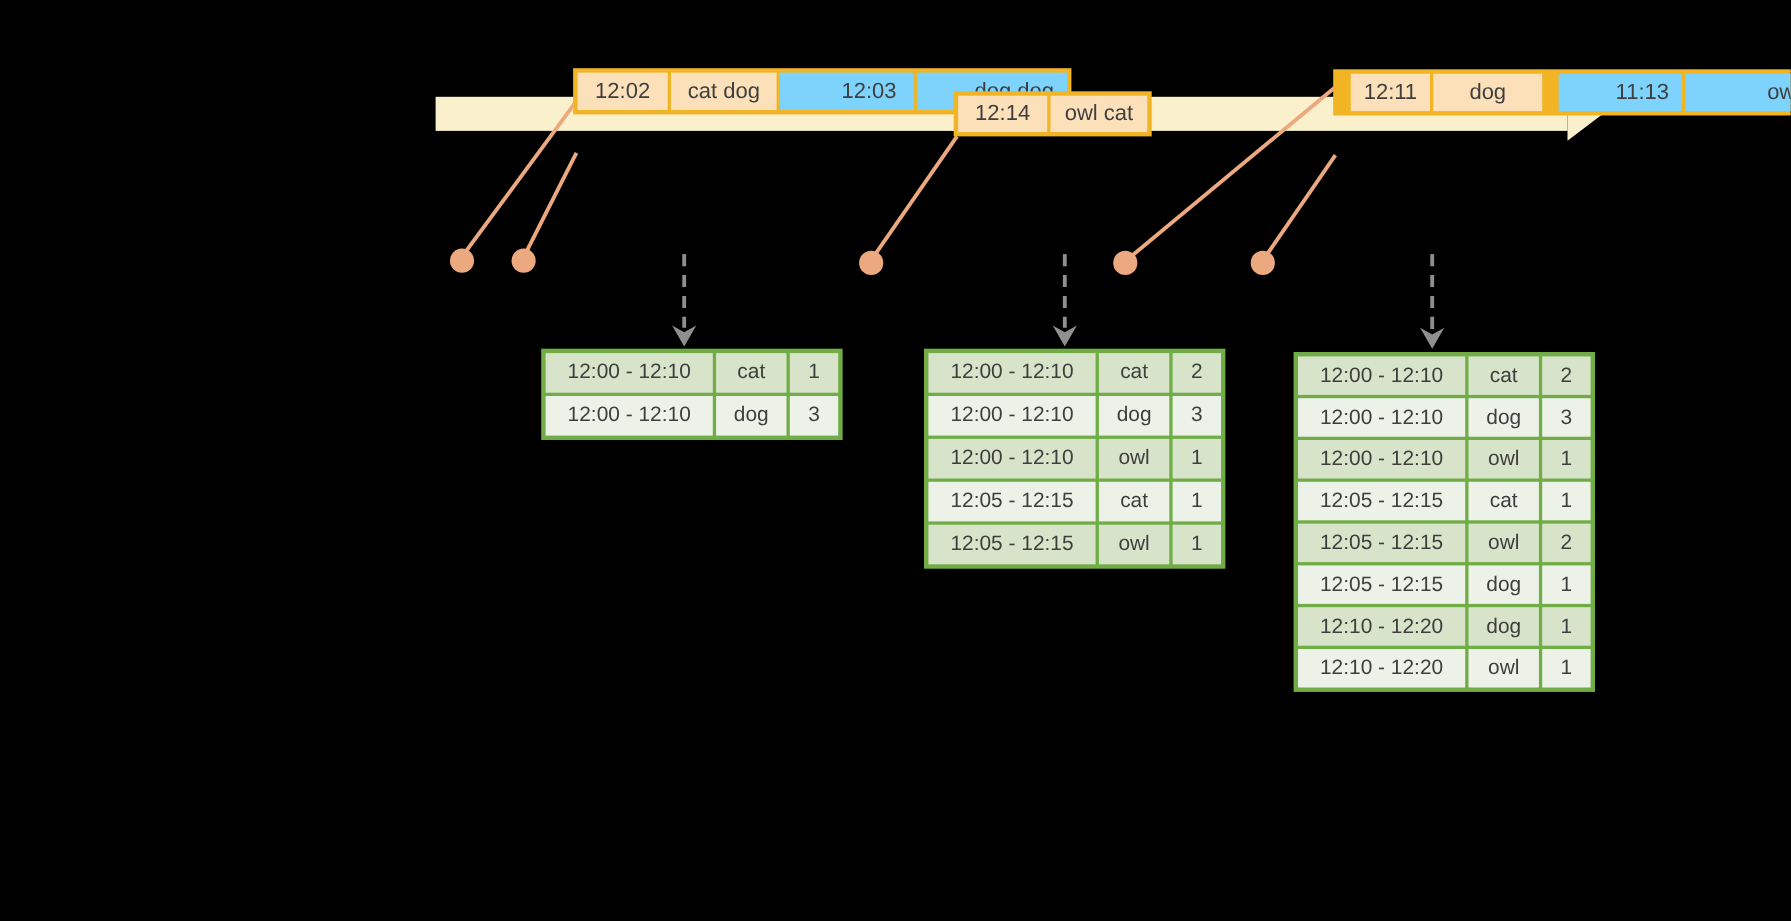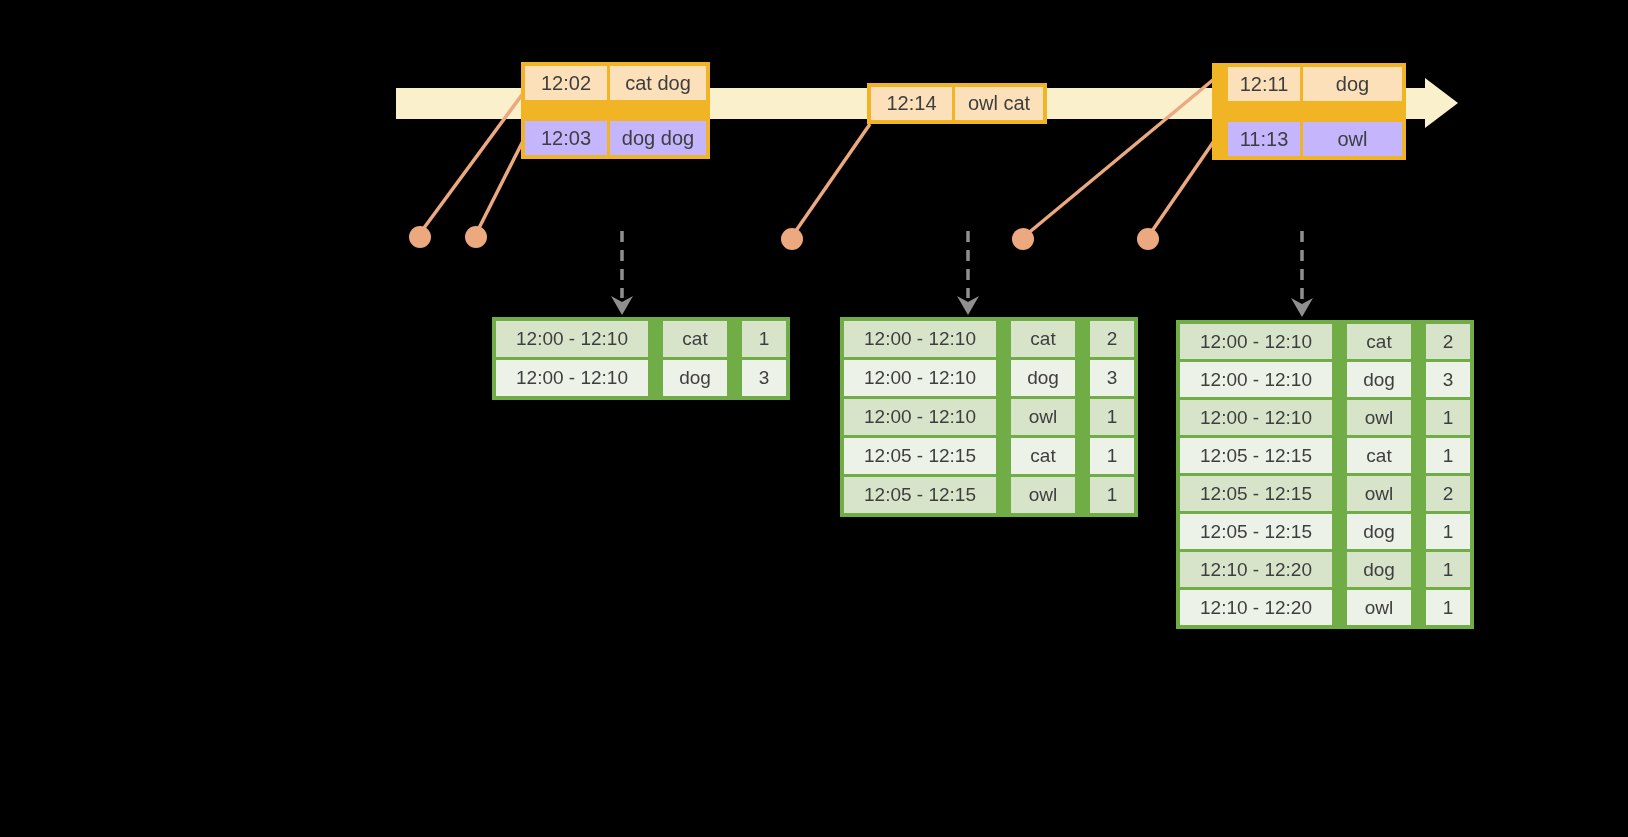--- a/index.html
+++ b/index.html
@@ -22,41 +22,41 @@
     border-bottom:25px solid transparent;
     border-left:33px solid #faf0cb;
     z-index:1;
   }
   
   .overlay{position:absolute;left:0;top:0;z-index:3;}
   
   .etable{
     position:absolute;z-index:4;
     background:#f0b425;
-    display:flex;flex-direction:column;gap:21px;padding:3px;
+    display:flex;flex-direction:row;gap:3px;padding:3px;
     box-shadow:0 0 0 1px #f0b425;
   }
   .erow{display:flex;gap:3px;height:34px;}
   .ecell{display:flex;align-items:center;justify-content:center;font-size:20px;}
   .bg-oa{background:#fbe0ba;}
-  .bg-ob{background:#c4b5fd;}
+  .bg-ob{background:#7dd3fc;padding-left:40px;}
   .et-a{left:522px;top:63px;}
   .et-a .time{width:82px;} .et-a .words{width:96px;}
   .et-b{left:868px;top:84px;}
   .et-b .erow{height:33px;}
   .et-b .time{width:81px;} .et-b .words{width:88px;}
   .et-c{left:1213px;top:64px;}
   .et-c .time{width:72px;margin-left:12px;} .et-c .words{width:99px;}
   
   .rtable{
     position:absolute;z-index:4;
     background:#71ad47;
     display:flex;flex-direction:column;gap:3px;padding:4px;
   }
-  .rrow{display:flex;gap:15px;height:36px;}
+  .rrow{display:flex;gap:3px;height:36px;}
   .rcell{display:flex;align-items:center;justify-content:center;font-size:19px;}
   .rcell.win{width:152px;} .rcell.word{width:64px;} .rcell.cnt{width:44px;}
   .bg-d{background:#d8e4ca;}
   .bg-l{background:#edf2e8;}
   .rt1{left:492px;top:317px;}
   .rt2{left:840px;top:317px;}
   .rt3{left:1176px;top:320px;}
   .rt3 .rrow{height:35px;}
 </style>
 </head>

